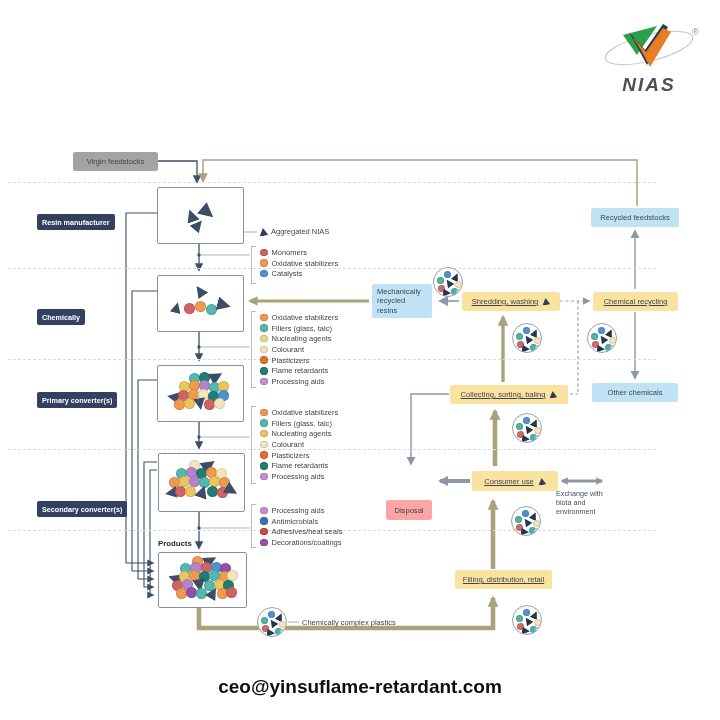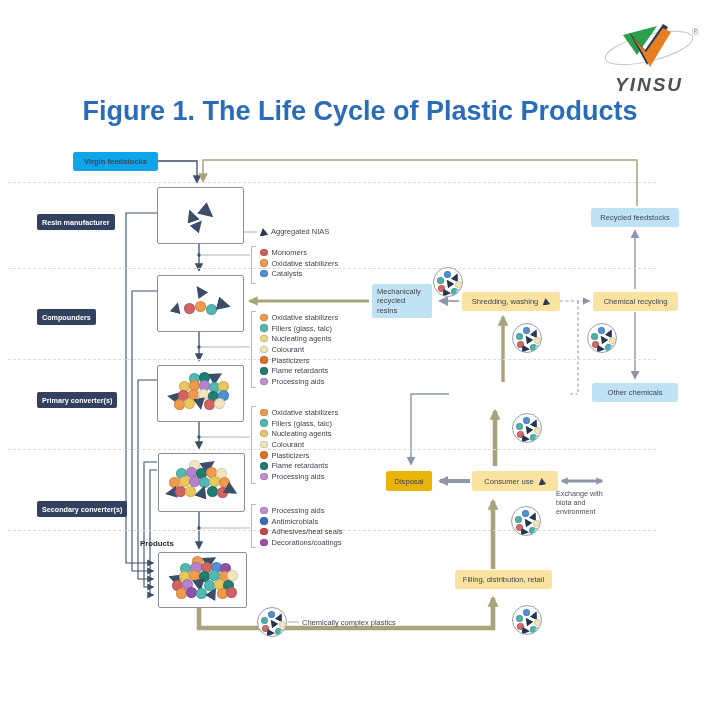--- a/index.html
+++ b/index.html
@@ -17,24 +17,24 @@
   .footer{position:absolute;top:676px;left:0;width:720px;display:flex;justify-content:center;gap:42px;font-size:19px;font-weight:bold;color:#0e0e0e;}
 
   
   .sep{position:absolute;left:8px;width:648px;border-top:1px dashed #d9dce1;height:0;}
 
   
   .stage{position:absolute;background:#31415f;color:#fff;font-size:7.2px;font-weight:bold;padding:3.5px 5px;border-radius:2px;white-space:nowrap;}
 
   
   .tag{position:absolute;box-sizing:border-box;font-size:7.6px;color:#3f4450;padding:3px 5px;border-radius:2.5px;display:flex;align-items:center;justify-content:center;text-align:center;white-space:nowrap;}
-  .pink{background:#0ea5e9;font-weight:bold;}
-  .yellow{background:#fae3a0;}
+  .pink{background:#a3a3a3;}
+  .yellow{background:#fae3a0;text-decoration:underline;}
   .blue{background:#bfe2f4;}
-  .grayb{background:#eab308;}
+  .grayb{background:#fca5a5;margin-top:29px;}
   .tag.multi{white-space:normal;text-align:left;justify-content:flex-start;line-height:9.5px;}
 
   
   .pbox{position:absolute;background:#fff;border:1.3px solid #8b909b;border-radius:2px;}
   .cluster{position:absolute;inset:0;}
   .shp{position:absolute;display:block;}
   .cir{border-radius:50%;box-shadow:inset 0 0 0 1px rgba(0,0,0,0.12);}
   .tri{clip-path:polygon(50% 0,100% 100%,0 100%);}
 
   .products-label{position:absolute;font-size:7.8px;font-weight:bold;color:#1d2531;}
@@ -147,29 +147,28 @@
   <div class="sep" style="top:530px;"></div>
 
   <div class="logo">
     <svg width="104" height="50" viewBox="0 0 104 50">
       <ellipse cx="52" cy="24" rx="45" ry="13" fill="none" stroke="#c3c3c3" stroke-width="1" transform="rotate(-14 52 24)"></ellipse>
       <polygon points="26,11 60,2 40,31" fill="#2aa04a"></polygon>
       <polygon points="32,8 48,26 66,0 71,3 50,41" fill="#2f3c50"></polygon>
       <polygon points="35,12 49,28 66,4 74,8 53,43 44,26" fill="#e87d23"></polygon>
       <text x="95" y="11" font-size="9" fill="#8a8a8a">®</text>
     </svg>
-    <div class="logo-text">YINSU</div>
-  </div>
-
-  <div class="title">Figure 1. The Life Cycle of Plastic Products</div>
+    <div class="logo-text">NIAS</div>
+  </div>
+
 
   <div class="tag pink" style="left:73px;top:152px;width:85px;height:19px;">Virgin feedstocks</div>
 
   <div class="stage" style="left:37px;top:214px;">Resin manufacturer</div>
-  <div class="stage" style="left:37px;top:309px;">Compounders</div>
+  <div class="stage" style="left:37px;top:309px;">Chemically</div>
   <div class="stage" style="left:37px;top:392px;">Primary converter(s)</div>
   <div class="stage" style="left:37px;top:501px;">Secondary converter(s)</div>
 
   <div class="pbox" style="left:157px;top:187px;width:85px;height:55px;">
       <div class="cluster">
         <span class="shp tri" style="left: 27px; top: 21px; width: 13px; height: 13px; background: rgb(60, 77, 104); transform: rotate(-20deg);"></span>
         <span class="shp tri" style="left: 42px; top: 17px; width: 15px; height: 15px; background: rgb(60, 77, 104); transform: rotate(130deg);"></span>
         <span class="shp tri" style="left: 34px; top: 31px; width: 12px; height: 12px; background: rgb(60, 77, 104); transform: rotate(40deg);"></span>
       </div>
     </div>
@@ -223,21 +222,21 @@
         <span class="shp cir" style="left: 60px; top: 23px; width: 11px; height: 11px; background: rgb(239, 154, 78); transform: rotate(0deg);"></span>
         <span class="shp tri" style="left: 6px; top: 33px; width: 12px; height: 12px; background: rgb(60, 77, 104); transform: rotate(-100deg);"></span>
         <span class="shp cir" style="left: 16px; top: 32px; width: 11px; height: 11px; background: rgb(210, 99, 99); transform: rotate(0deg);"></span>
         <span class="shp cir" style="left: 26px; top: 32px; width: 11px; height: 11px; background: rgb(233, 199, 93); transform: rotate(0deg);"></span>
         <span class="shp tri" style="left: 37px; top: 31px; width: 13px; height: 13px; background: rgb(60, 77, 104); transform: rotate(20deg);"></span>
         <span class="shp cir" style="left: 48px; top: 32px; width: 11px; height: 11px; background: rgb(31, 125, 114); transform: rotate(0deg);"></span>
         <span class="shp cir" style="left: 58px; top: 33px; width: 11px; height: 11px; background: rgb(210, 99, 99); transform: rotate(0deg);"></span>
         <span class="shp tri" style="left: 66px; top: 30px; width: 13px; height: 13px; background: rgb(60, 77, 104); transform: rotate(120deg);"></span>
       </div>
     </div>
-  <div class="products-label" style="left:140px;top:539px;">Products</div>
+  <div class="products-label" style="left:158px;top:539px;">Products</div>
   <div class="pbox" style="left:158px;top:552px;width:87px;height:54px;">
       <div class="cluster">
         <span class="shp cir" style="left: 33px; top: 3px; width: 11px; height: 11px; background: rgb(239, 154, 78); transform: rotate(0deg);"></span>
         <span class="shp tri" style="left: 45px; top: 1px; width: 13px; height: 13px; background: rgb(60, 77, 104); transform: rotate(60deg);"></span>
         <span class="shp cir" style="left: 21px; top: 10px; width: 11px; height: 11px; background: rgb(82, 184, 176); transform: rotate(0deg);"></span>
         <span class="shp cir" style="left: 31px; top: 9px; width: 12px; height: 12px; background: rgb(179, 131, 204); transform: rotate(0deg);"></span>
         <span class="shp cir" style="left: 42px; top: 9px; width: 11px; height: 11px; background: rgb(210, 99, 99); transform: rotate(0deg);"></span>
         <span class="shp cir" style="left: 52px; top: 9px; width: 11px; height: 11px; background: rgb(80, 145, 211); transform: rotate(0deg);"></span>
         <span class="shp cir" style="left: 61px; top: 10px; width: 11px; height: 11px; background: rgb(147, 80, 168); transform: rotate(0deg);"></span>
         <span class="shp tri" style="left: 9px; top: 19px; width: 13px; height: 13px; background: rgb(60, 77, 104); transform: rotate(-70deg);"></span>
@@ -369,20 +368,24 @@
       </div>
     </div>
 
   <div class="tag blue" style="left:591px;top:208px;width:88px;height:19px;">Recycled feedstocks</div>
   <div class="tag blue multi" style="left:372px;top:284px;width:60px;height:34px;">Mechanically recycled resins</div>
   <div class="tag yellow" style="left:462px;top:292px;width:98px;height:19px;">
     <span>Shredding, washing</span>
       <span class="tri-icon"></span>
   </div>
   <div class="tag yellow" style="left:593px;top:292px;width:85px;height:19px;">Chemical recycling</div>
+  <div class="tag yellow" style="left:450px;top:385px;width:118px;height:19px;">
+    <span>Collecting, sorting, baling</span>
+      <span class="tri-icon"></span>
+  </div>
   <div class="tag blue" style="left:592px;top:383px;width:86px;height:19px;">Other chemicals</div>
   <div class="tag grayb" style="left:386px;top:471px;width:46px;height:20px;">Disposal</div>
   <div class="tag yellow" style="left:472px;top:471px;width:86px;height:20px;">
     <span>Consumer use</span>
       <span class="tri-icon"></span>
   </div>
   <div class="tag yellow" style="left:455px;top:570px;width:97px;height:19px;">Filling, distribution, retail</div>
 
 
   <div class="note" style="left:556px;top:489px;width:58px;">Exchange with biota and environment</div>
@@ -461,15 +464,16 @@
       <span class="shp tri" style="left: 11px; top: 11px; width: 8px; height: 8px; background: rgb(38, 53, 80); transform: rotate(-35deg);"></span>
       <span class="shp cir" style="left: 4px; top: 17px; width: 7px; height: 7px; background: rgb(207, 107, 107); transform: rotate(0deg);"></span>
       <span class="shp cir" style="left: 17px; top: 20px; width: 7px; height: 7px; background: rgb(79, 179, 172); transform: rotate(0deg);"></span>
       <span class="shp tri" style="left: 9px; top: 21px; width: 8px; height: 8px; background: rgb(38, 53, 80); transform: rotate(95deg);"></span>
       <span class="shp cir" style="left: 22px; top: 21px; width: 6px; height: 6px; background: rgb(188, 217, 234); transform: rotate(0deg);"></span>
     </div>
 
   <div class="ccp-label" style="left:302px;top:618px;">Chemically complex plastics</div>
 
   <div class="footer">
+    <span>ceo@yinsuflame-retardant.com</span>
   </div>
 
 </div>
 
 </body></html>

